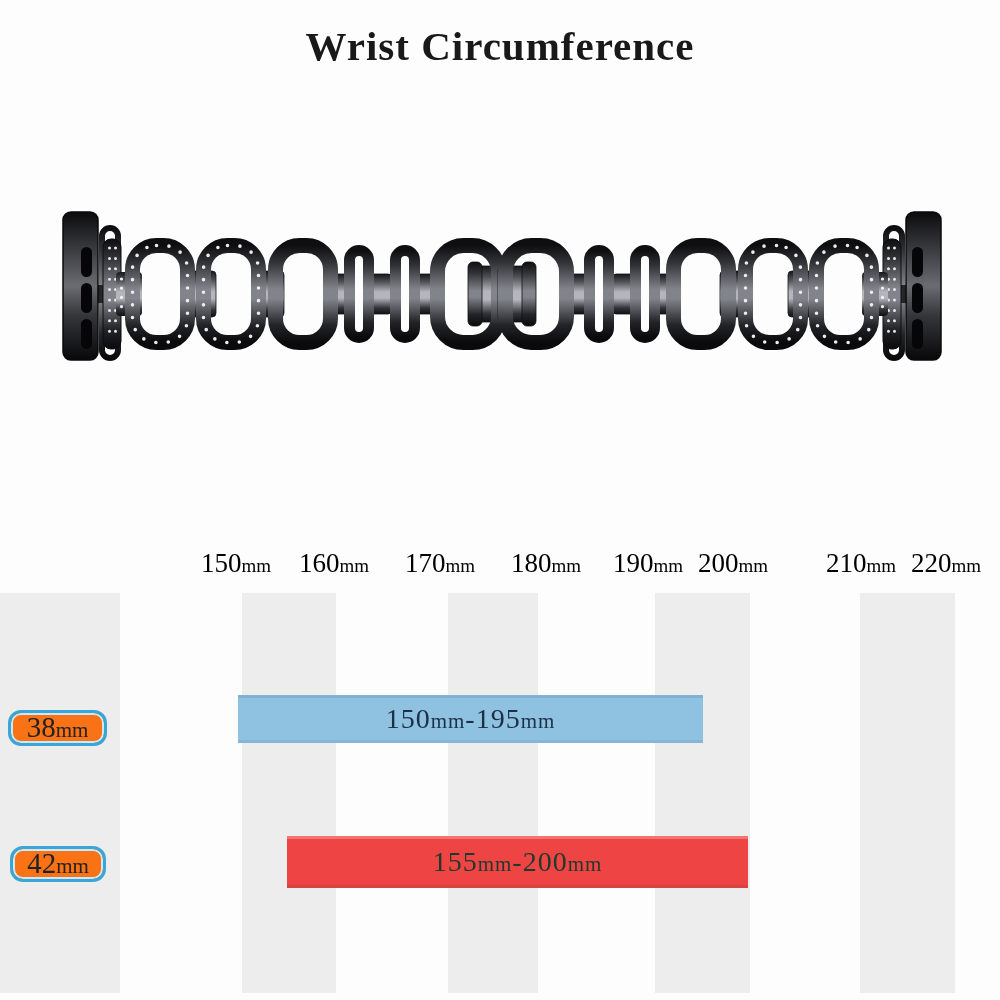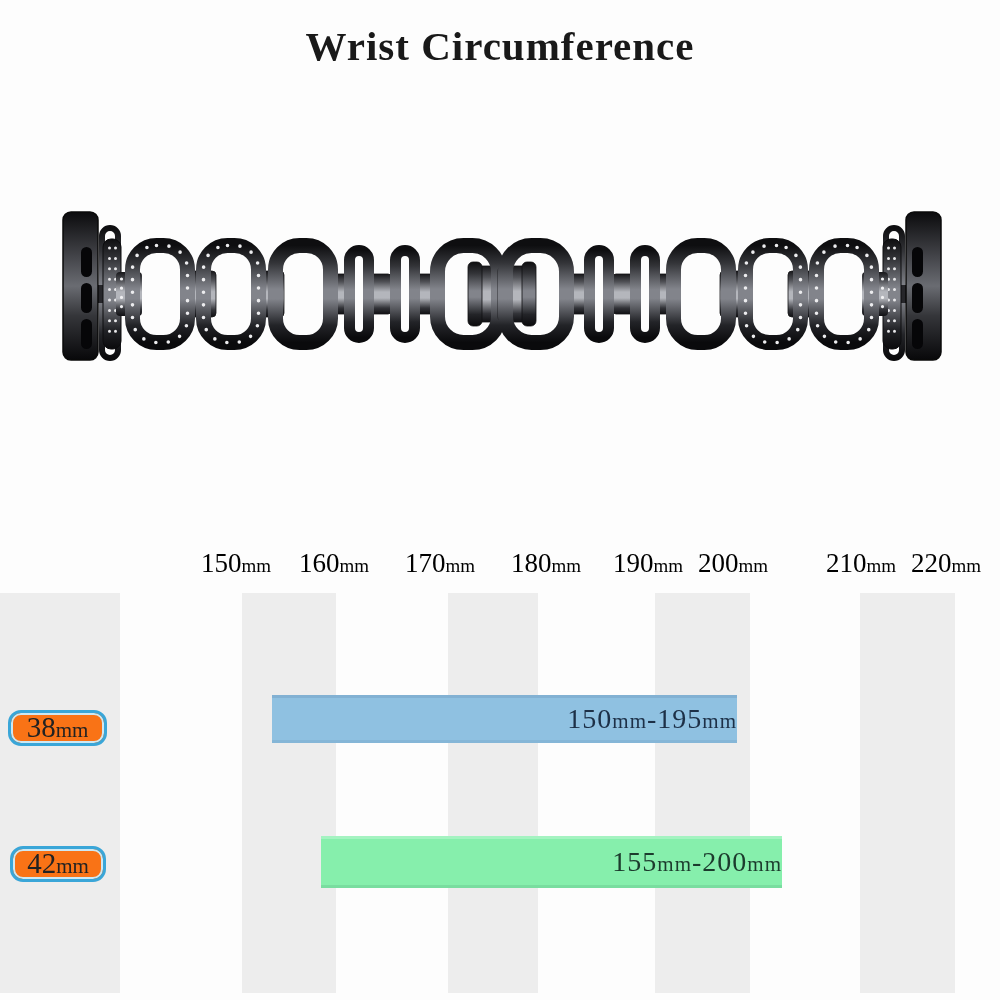--- a/index.html
+++ b/index.html
@@ -21,26 +21,26 @@
   .tick .tunit{font-size:19px;}
   .t150{left:236px;} .t160{left:306px;margin-left:28px;} .t170{left:440px;text-align:center;} .t180{left:546px;}
   .t190{left:648px;} .t200{left:733px;} .t210{left:853px;margin-left:8px;} .t220{left:946px;}
   .badge{position:absolute;box-sizing:border-box;height:36px;background:#f97316;
          border:3px solid #3aa6d8;border-radius:13px;box-shadow:inset 0 0 0 2px #cde8f3;
          text-align:center;white-space:nowrap;line-height:29px;color:#222;}
   .badge .bnum{font-size:29px;}
   .badge .bunit{font-size:21px;}
   .b38{left:8px;top:710px;width:99px;}
   .b42{left:10px;top:846px;width:96px;text-align:center;}
-  .bar{position:absolute;text-align:right;white-space:nowrap;letter-spacing:1px;margin-left:34px;}
+  .bar{position:absolute;text-align:center;white-space:nowrap;letter-spacing:1px;}
   .bar .num{font-size:28px;}
   .bar .unit{font-size:21px;}
   .bar38{left:238px;top:695px;width:465px;height:48px;line-height:48px;background:#8fc1e1;
          color:#1d3047;box-shadow:inset 0 3px 0 rgba(20,40,90,.10),inset 0 -3px 0 rgba(20,40,90,.07);}
-  .bar42{left:287px;top:836px;width:461px;height:52px;line-height:52px;background:#86efac;
+  .bar42{left:287px;top:836px;width:461px;height:52px;line-height:52px;background:#ef4444;
          color:#1c3b2d;box-shadow:inset 0 3px 0 rgba(255,255,255,.25),inset 0 -3px 0 rgba(10,70,45,.10);}
 </style>
 </head>
 <body>
 
 <div class="canvas">
 
   <h1 class="title">Wrist Circumference</h1>
 
   <svg class="band" viewBox="0 0 1000 190" xmlns="http://www.w3.org/2000/svg">

